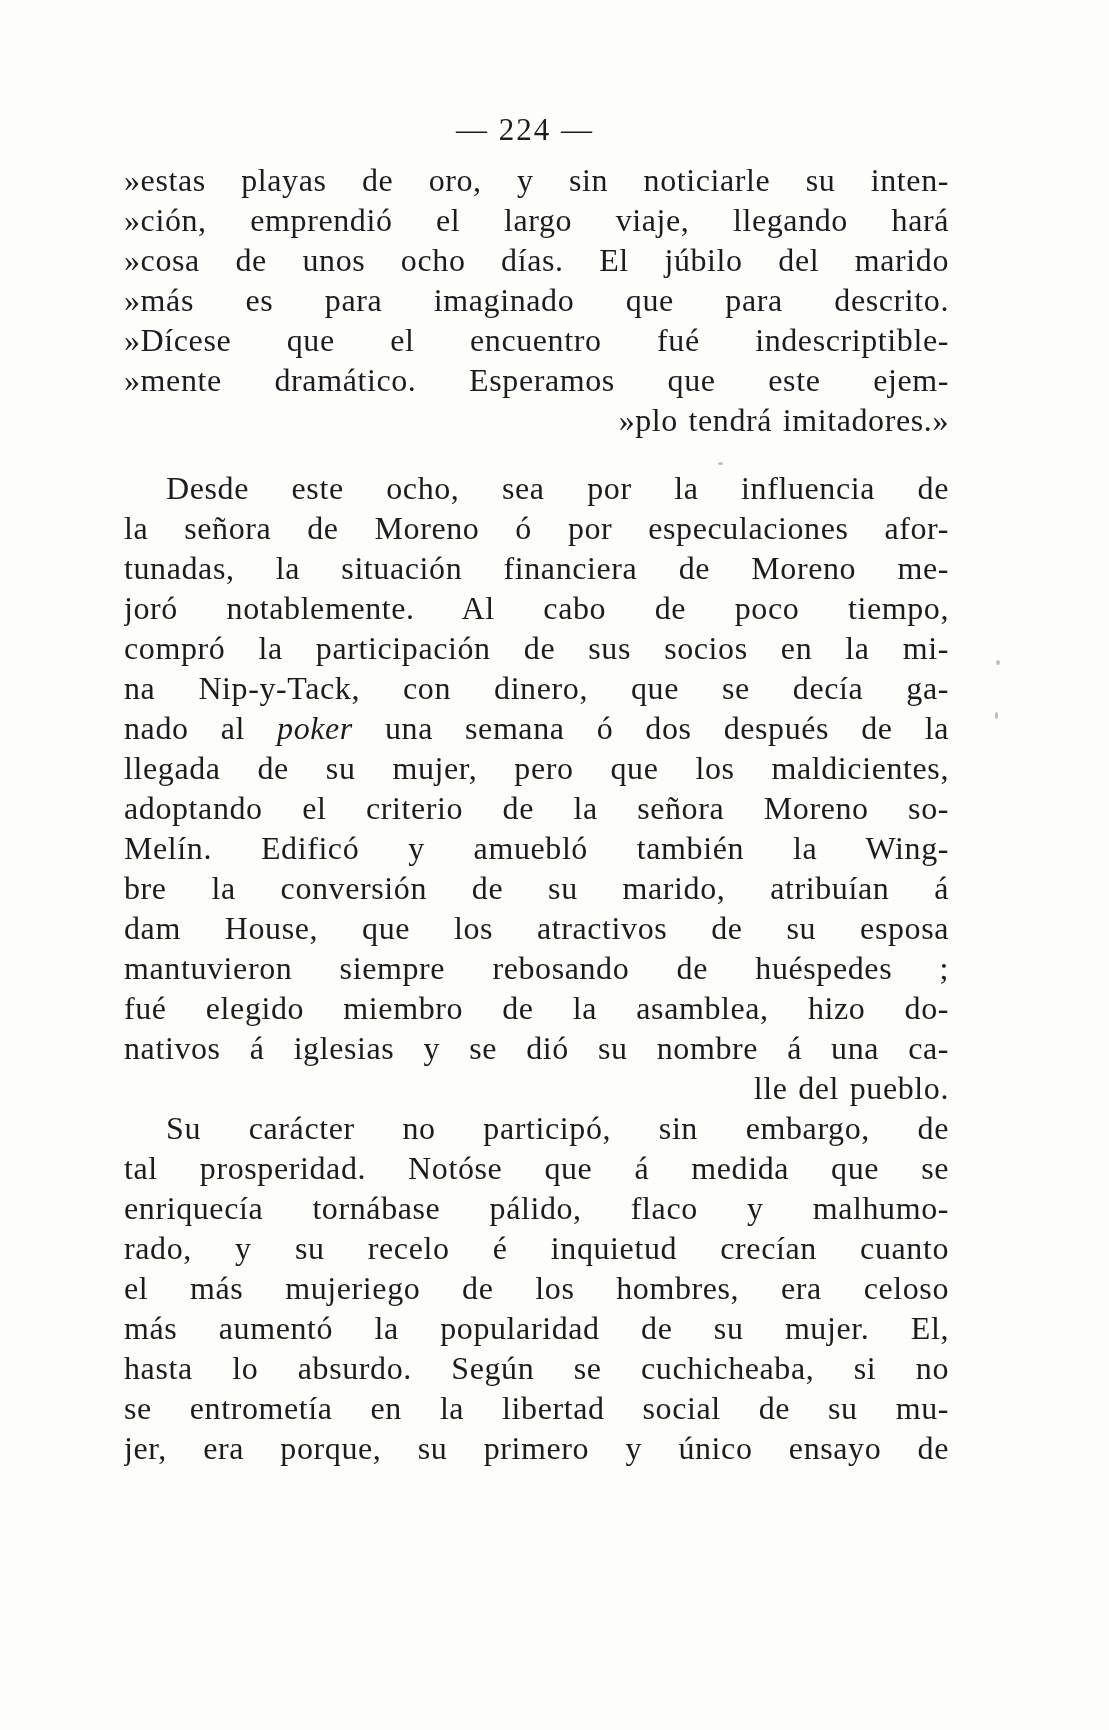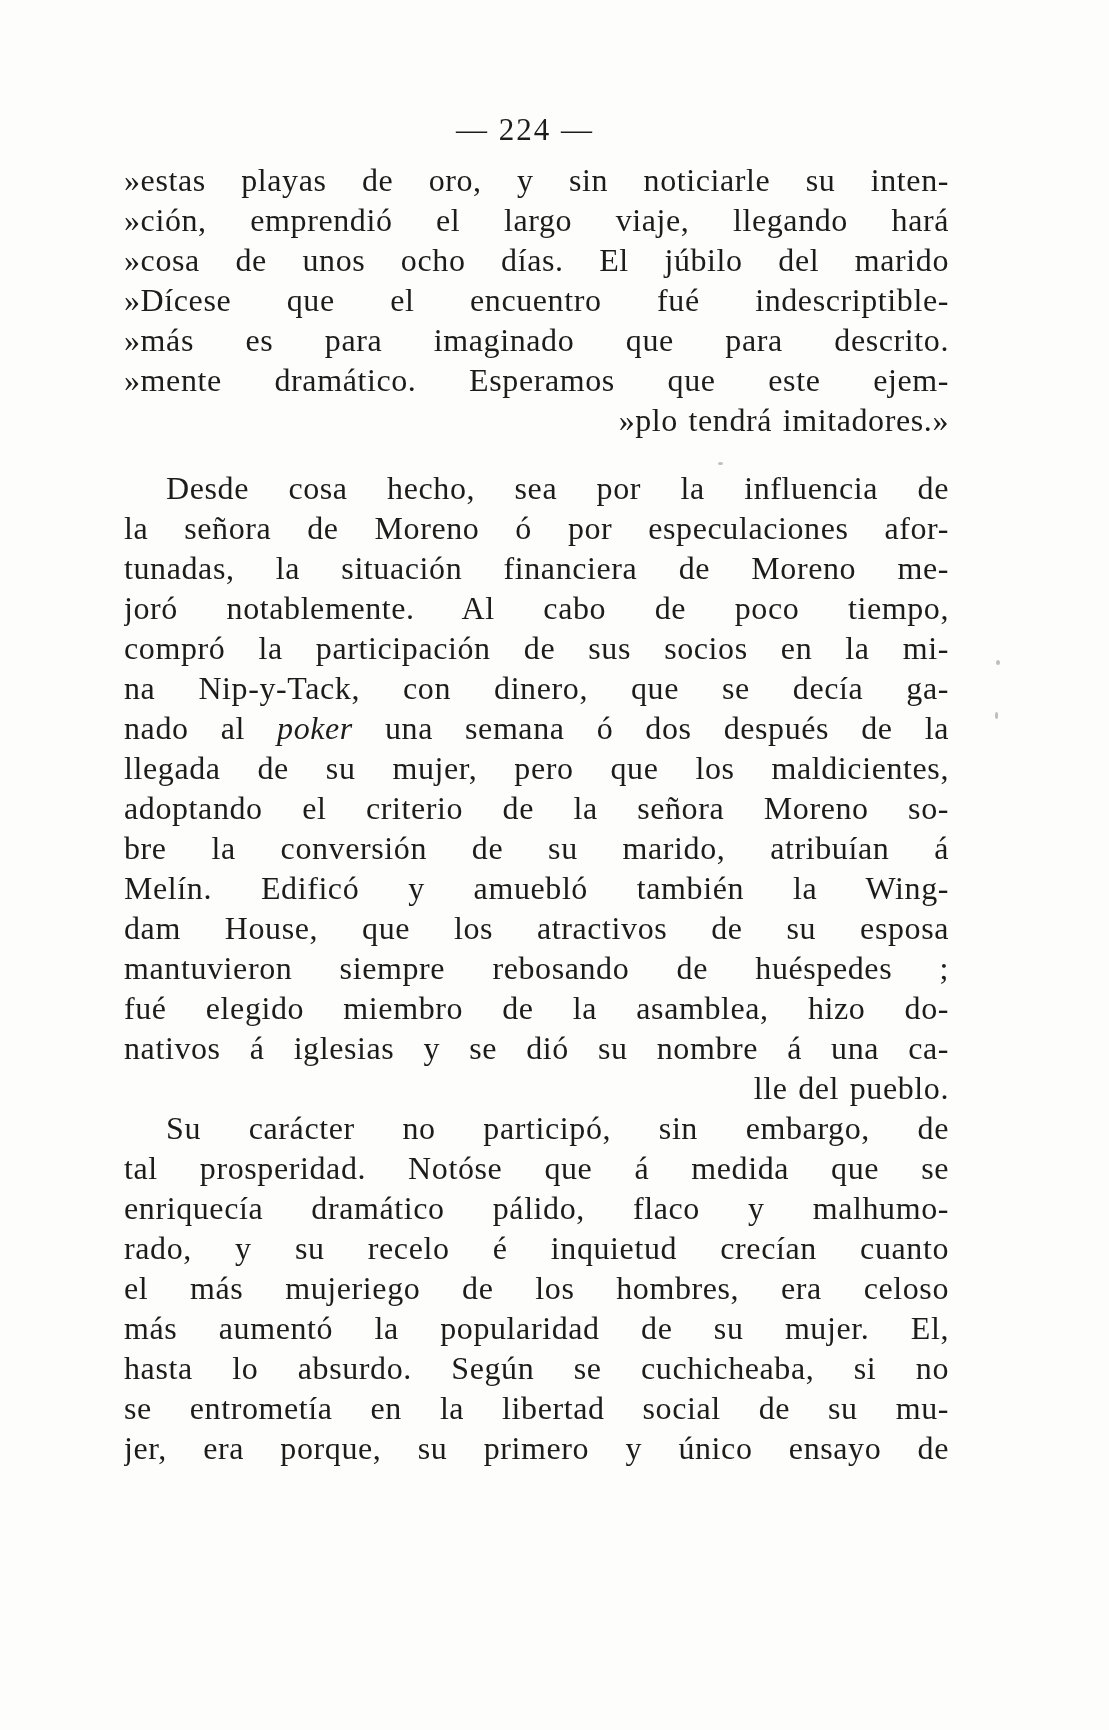--- a/index.html
+++ b/index.html
@@ -85,47 +85,47 @@
 <body>
 
 <div class="page">
   <div class="page-number">— 224 —</div>
 
   <div class="text-column">
       <div class="paragraph quoted-passage">
         <div class="line">»estas playas de oro, y sin noticiarle su inten-</div>
         <div class="line">»ción, emprendió el largo viaje, llegando hará</div>
         <div class="line">»cosa de unos ocho días. El júbilo del marido</div>
+        <div class="line">»más es para imaginado que para descrito.</div>
         <div class="line">»Dícese que el encuentro fué indescriptible-</div>
-        <div class="line">»más es para imaginado que para descrito.</div>
         <div class="line">»mente dramático. Esperamos que este ejem-</div>
         <div class="line no-justify">»plo tendrá imitadores.»</div>
       </div>
       <div class="paragraph paragraph-two">
-        <div class="line first-indented">Desde cosa hecho, sea por la influencia de</div>
+        <div class="line first-indented">Desde este ocho, sea por la influencia de</div>
         <div class="line">la señora de Moreno ó por especulaciones afor-</div>
         <div class="line">tunadas, la situación financiera de Moreno me-</div>
         <div class="line">joró notablemente. Al cabo de poco tiempo,</div>
         <div class="line">compró la participación de sus socios en la mi-</div>
         <div class="line">na Nip-y-Tack, con dinero, que se decía ga-</div>
         <div class="line">nado al <em>poker</em> una semana ó dos después de la</div>
         <div class="line">llegada de su mujer, pero que los maldicientes,</div>
         <div class="line">adoptando el criterio de la señora Moreno so-</div>
+        <div class="line">Melín. Edificó y amuebló también la Wing-</div>
         <div class="line">bre la conversión de su marido, atribuían á</div>
-        <div class="line">Melín. Edificó y amuebló también la Wing-</div>
         <div class="line">dam House, que los atractivos de su esposa</div>
         <div class="line">mantuvieron siempre rebosando de huéspedes ;</div>
         <div class="line">fué elegido miembro de la asamblea, hizo do-</div>
         <div class="line">nativos á iglesias y se dió su nombre á una ca-</div>
         <div class="line no-justify">lle del pueblo.</div>
       </div>
       <div class="paragraph paragraph-three">
         <div class="line first-indented">Su carácter no participó, sin embargo, de</div>
         <div class="line">tal prosperidad. Notóse que á medida que se</div>
-        <div class="line">enriquecía dramático pálido, flaco y malhumo-</div>
+        <div class="line">enriquecía tornábase pálido, flaco y malhumo-</div>
         <div class="line">rado, y su recelo é inquietud crecían cuanto</div>
         <div class="line">el más mujeriego de los hombres, era celoso</div>
         <div class="line">más aumentó la popularidad de su mujer. El,</div>
         <div class="line">hasta lo absurdo. Según se cuchicheaba, si no</div>
         <div class="line">se entrometía en la libertad social de su mu-</div>
         <div class="line">jer, era porque, su primero y único ensayo de</div>
       </div>
     </div>
 
   <div class="speck" style="left: 996px; top: 660px; width: 4px; height: 5px;"></div>

